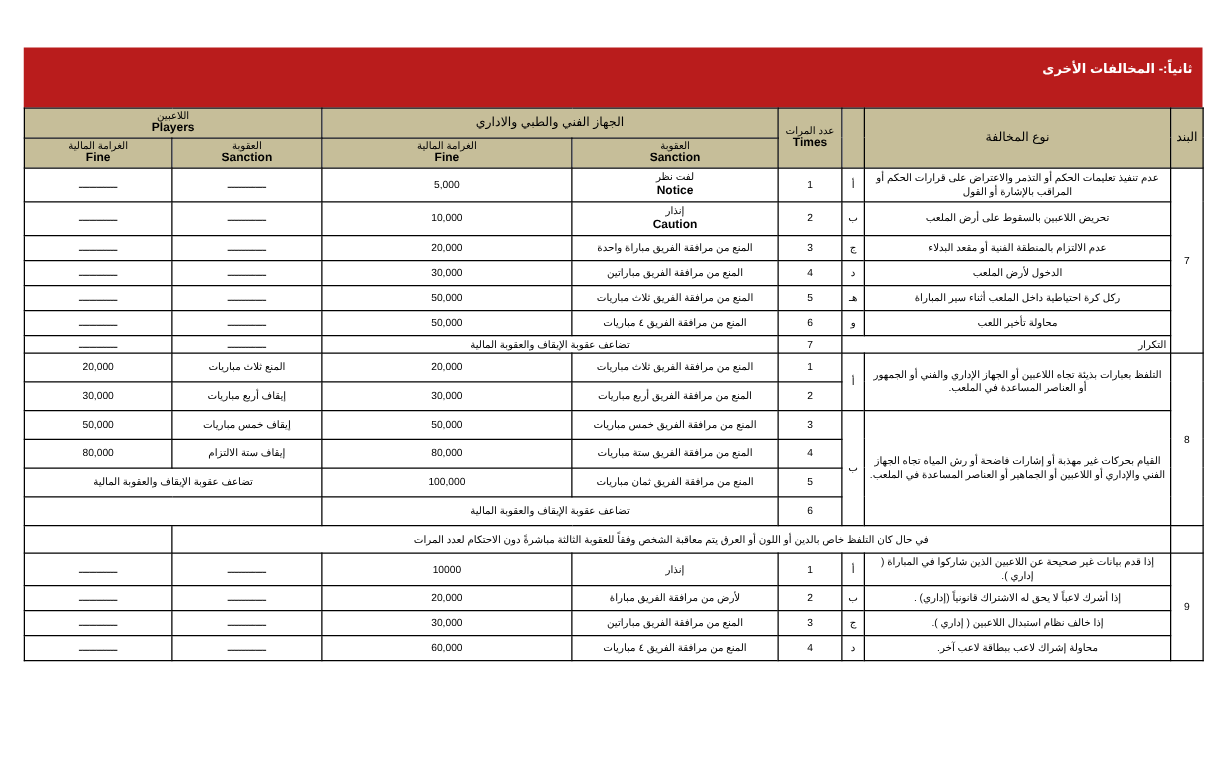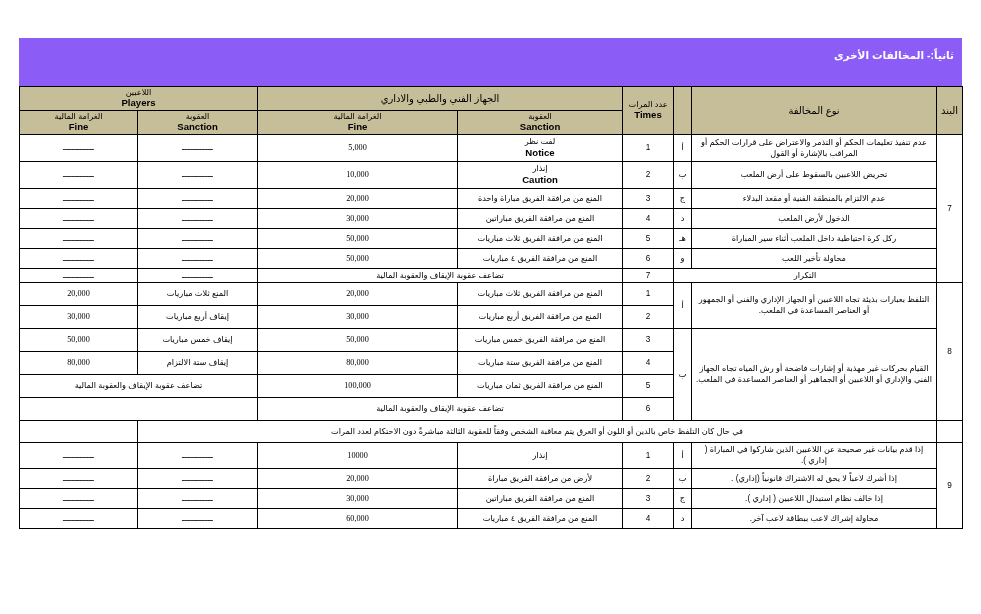--- a/index.html
+++ b/index.html
@@ -22,21 +22,21 @@
     background: #ffffff;
   }
 
   
   .title-banner {
     position: absolute;
     left: 19px;
     top: 38px;
     width: 943px;
     height: 48px;
-    background: #8b5cf6;
+    background: #b91c1c;
     display: flex;
     align-items: center;
     justify-content: flex-start;
     box-sizing: border-box;
     padding: 0 8px 14px 0;
   }
   .title-banner .title-text {
     color: #ffffff;
     font-size: 10.5px;
     font-weight: bold;
@@ -110,21 +110,20 @@
   .times-cell {
     font-size: 10px;
     direction: ltr;
   }
   .sanction-cell {
     font-size: 8.3px;
   }
   .fine-cell {
     font-size: 10px;
     direction: ltr;
-    font-family: Liberation Serif, serif;
   }
   .dash-cell {
     font-size: 9px;
     letter-spacing: -0.5px;
     color: #333;
     direction: ltr;
     font-weight: bold;
   }
   .double-row {
     font-size: 8.3px;
@@ -262,21 +261,21 @@
       <td class="viol-text" style="height:20px">محاولة تأخير اللعب</td>
       <td class="letter-cell">و</td>
       <td class="times-cell">6</td>
       <td class="sanction-cell">المنع من مرافقة الفريق ٤ مباريات</td>
       <td class="fine-cell">50,000</td>
       <td class="dash-cell thickl">ـــــــــــ</td>
       <td class="dash-cell thickl">ـــــــــــ</td>
     </tr>
 
     <tr>
-      <td class="viol-text" style="text-align:center" colspan="2">التكرار</td>
+      <td class="viol-text" style="text-align:right" colspan="2">التكرار</td>
       <td class="times-cell">7</td>
       <td class="double-row" colspan="2">تضاعف عقوبة الإيقاف والعقوبة المالية</td>
       <td class="dash-cell thickl">ـــــــــــ</td>
       <td class="dash-cell thickl">ـــــــــــ</td>
     </tr>
 
     <tr>
       <td class="band-no thickr thickt" rowspan="6">8</td>
       <td class="viol-text thickt" rowspan="2" style="height:46px">التلفظ بعبارات بذيئة تجاه اللاعبين أو الجهاز الإداري والفني أو الجمهور أو العناصر المساعدة في الملعب.</td>
       <td class="letter-cell thickt" rowspan="2">أ</td>

